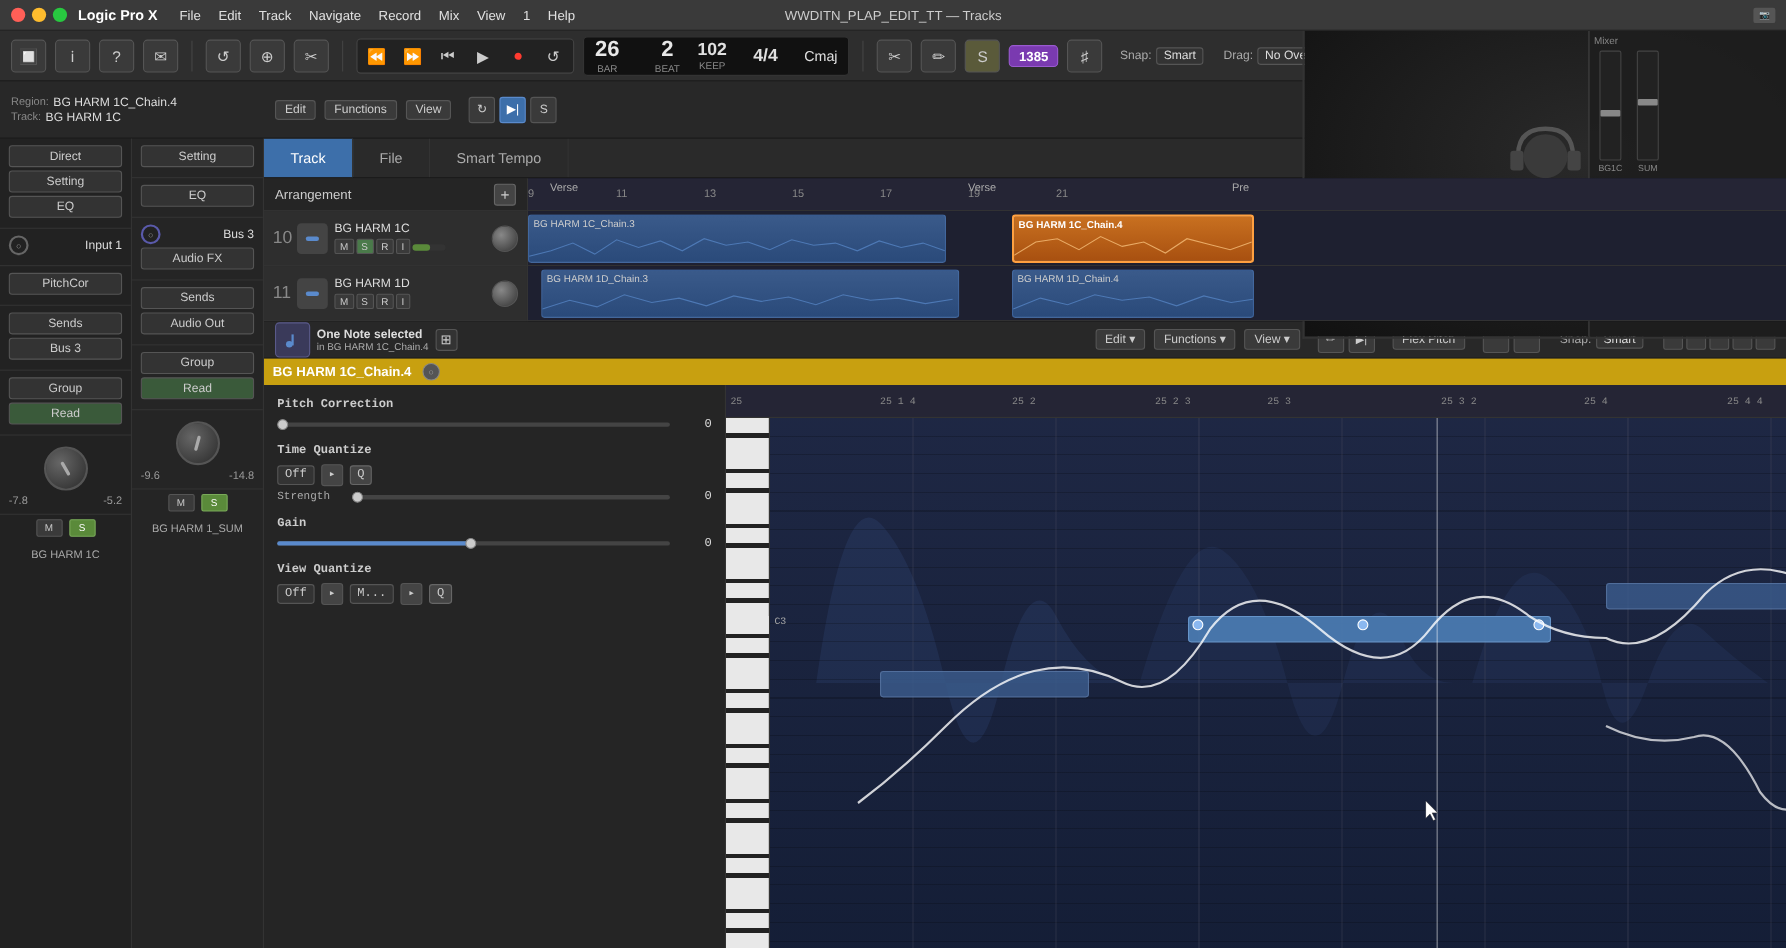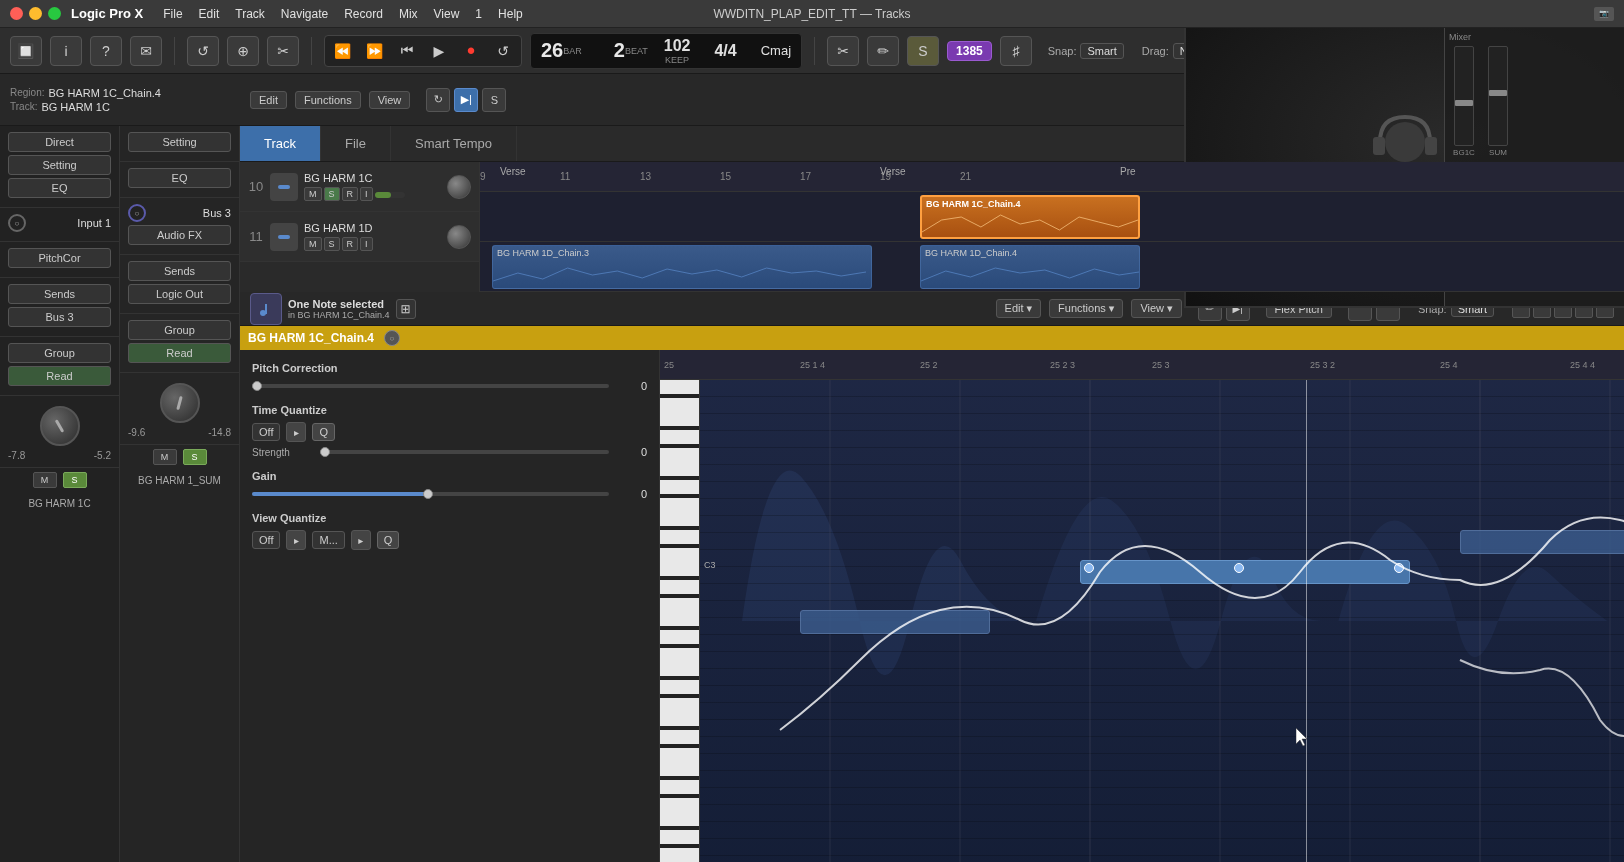--- a/index.html
+++ b/index.html
@@ -104,20 +104,21 @@
       border: 1px solid #333;
       border-radius: 4px;
       padding: 2px 10px;
       display: flex;
       gap: 16px;
       align-items: center;
       height: 36px;
     }
     .pos-section {
       display: flex;
+      flex-direction: column;
       align-items: center;
     }
     .pos-value {
       font-size: 20px;
       font-weight: 700;
       color: #e8e8e8;
       font-variant-numeric: tabular-nums;
     }
     .pos-label {
       font-size: 9px;
@@ -281,21 +282,21 @@
     .track-header-item {
       height: 50px;
       display: flex;
       align-items: center;
       padding: 0 8px;
       border-bottom: 1px solid #333;
       background: #2e2e2e;
       gap: 6px;
     }
     .track-number {
-      font-size: 13px;
+      font-size: 16px;
       color: #888;
       width: 16px;
       text-align: center;
     }
     .track-icon {
       width: 28px; height: 28px;
       background: #444;
       border-radius: 4px;
       display: flex; align-items: center; justify-content: center;
       color: #aaa;
@@ -729,21 +730,21 @@
     </div>
     <div class="inspector-section">
       <div class="inspector-row">
         <span style="width:18px;height:18px;border-radius:50%;border:2px solid #5a5aaa;background:#222;display:flex;align-items:center;justify-content:center;font-size:8px;color:#aaa;">○</span>
         <span class="inspector-row-value">Bus 3</span>
       </div>
       <div class="inspector-btn">Audio FX</div>
     </div>
     <div class="inspector-section">
       <div class="inspector-btn">Sends</div>
-      <div class="inspector-btn">Logic Out</div>
+      <div class="inspector-btn">Audio Out</div>
     </div>
     <div class="inspector-section">
       <div class="inspector-btn">Group</div>
       <div class="inspector-btn" style="background:#3a5a3a;">Read</div>
     </div>
     <div class="inspector-section">
       <div class="knob">
         <div style="width:3px;height:14px;background:#aaa;border-radius:2px;transform:rotate(15deg);"></div>
       </div>
       <div style="display:flex;justify-content:space-between;font-size:10px;color:#999;">
@@ -764,20 +765,26 @@
 
     <div class="tab-bar">
       <div class="tab active">Track</div>
       <div class="tab">File</div>
       <div class="tab">Smart Tempo</div>
     </div>
 
     <div style="height:130px;display:flex;overflow:hidden;flex-shrink:0;">
 
       <div style="width:240px;background:#2a2a2a;border-right:1px solid #333;flex-shrink:0;">
+        <div style="height:30px;display:flex;align-items:center;padding:0 10px;background:#252525;border-bottom:1px solid #333;">
+          <span style="font-size:12px;color:#ccc;">Arrangement</span>
+          <div style="margin-left:auto;display:flex;gap:4px;">
+            <div style="width:20px;height:20px;background:#444;border:1px solid #666;border-radius:3px;display:flex;align-items:center;justify-content:center;color:#ccc;font-size:14px;cursor:pointer;">+</div>
+          </div>
+        </div>
 
         <div class="track-header-item">
           <span class="track-number">10</span>
           <div class="track-icon">
             <svg width="16" height="16" viewBox="0 0 16 16">
                 <rect x="2" y="6" width="12" height="4" rx="2" fill="#5a8acc"></rect>
               </svg>
           </div>
           <div class="track-header-info">
             <div class="track-header-name">BG HARM 1C</div>
@@ -825,20 +832,26 @@
           <span style="position:absolute;left:320px;font-size:10px;color:#888;">17</span>
           <span style="position:absolute;left:400px;font-size:10px;color:#888;">19</span>
           <span style="position:absolute;left:480px;font-size:10px;color:#888;">21</span>
 
           <span style="position:absolute;left:20px;top:4px;font-size:10px;color:#aaa;">Verse</span>
           <span style="position:absolute;left:400px;top:4px;font-size:10px;color:#aaa;">Verse</span>
           <span style="position:absolute;left:640px;top:4px;font-size:10px;color:#aaa;">Pre</span>
         </div>
 
         <div style="height:50px;position:relative;border-bottom:1px solid #333;background:#1e2030;">
+          <div style="position:absolute;left:0;width:380px;height:44px;top:3px;background:linear-gradient(to bottom,#3a5a8a,#2a4a7a);border-radius:3px;border:1px solid rgba(100,150,220,0.3);">
+            <span style="font-size:9px;color:#ccc;padding:2px 4px;display:block;">BG HARM 1C_Chain.3</span>
+            <svg style="position:absolute;bottom:0;left:0;width:100%;height:25px;" viewBox="0 0 380 25" preserveAspectRatio="none">
+              <polyline points="0,20 20,15 40,8 60,18 80,5 100,12 120,6 140,15 160,4 180,10 200,7 220,14 240,5 260,10 280,8 300,15 320,6 340,12 360,8 380,15" fill="none" stroke="#5a8acc" stroke-width="1" opacity="0.7"></polyline>
+            </svg>
+          </div>
           <div style="position:absolute;left:440px;width:220px;height:44px;top:3px;background:linear-gradient(to bottom,#c87020,#a85010);border-radius:3px;border:2px solid #ffa040;">
             <span style="font-size:9px;color:#fff;padding:2px 4px;display:block;font-weight:600;">BG HARM 1C_Chain.4</span>
             <svg style="position:absolute;bottom:0;left:0;width:100%;height:25px;" viewBox="0 0 220 25" preserveAspectRatio="none">
               <polyline points="0,20 20,8 40,5 60,15 80,3 100,12 120,8 140,18 160,5 180,10 200,15 220,8" fill="none" stroke="#ffcc88" stroke-width="1" opacity="0.7"></polyline>
             </svg>
           </div>
         </div>
 
         <div style="height:50px;position:relative;border-bottom:1px solid #333;background:#1e2030;">
           <div style="position:absolute;left:12px;width:380px;height:44px;top:3px;background:linear-gradient(to bottom,#3a5a8a,#2a4a7a);border-radius:3px;border:1px solid rgba(100,150,220,0.3);">
@@ -899,21 +912,21 @@
           <div style="width:18px;height:18px;background:#3a3a3a;border:1px solid #555;border-radius:2px;"></div>
           <div style="width:18px;height:18px;background:#3a3a3a;border:1px solid #555;border-radius:2px;"></div>
         </div>
       </div>
 
       <div class="selected-region-bar">
         <span style="font-size:12px;color:#fff;font-weight:600;">BG HARM 1C_Chain.4</span>
         <span style="width:16px;height:16px;border-radius:50%;background:#555;border:1px solid #888;display:flex;align-items:center;justify-content:center;font-size:8px;color:#aaa;margin-left:4px;">○</span>
       </div>
 
-      <div style="flex:1;display:flex;overflow:hidden;">
+      <div style="flex:1;display:flex;overflow:hidden;font-family:Liberation Mono, monospace;">
 
         <div class="fp-controls">
 
           <div>
             <div class="fp-section-title">Pitch Correction</div>
             <div class="fp-slider-row">
               <div class="fp-slider">
                 <div class="fp-slider-fill" style="width:0%;"></div>
                 <div class="fp-slider-thumb" style="left:0%;"></div>
               </div>

